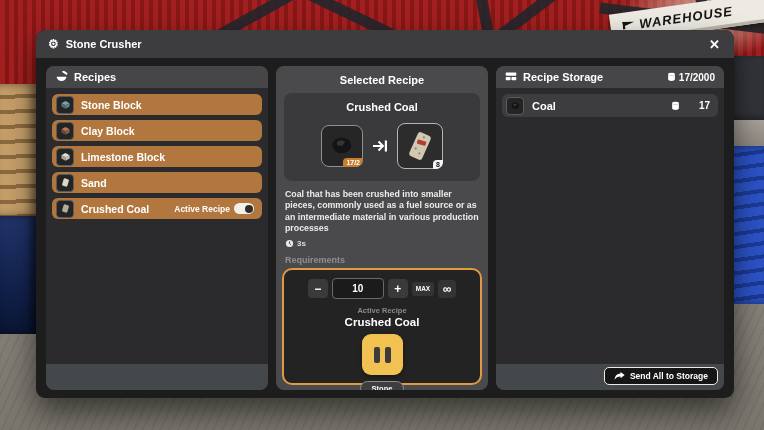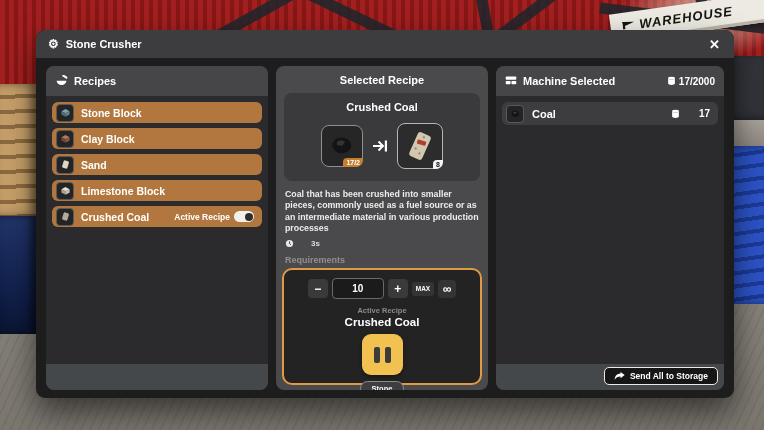--- a/index.html
+++ b/index.html
@@ -39,21 +39,21 @@
   .titlebar{position:absolute;top:0;left:0;right:0;height:28px;background:#3d3d3f;
     border-radius:9px 9px 0 0;display:flex;align-items:center;padding:0 12px;gap:7px;
     color:#fff;font-size:11px;font-weight:bold;}
   .gear{font-size:12px;line-height:1;color:#fff;}
   .close{margin-left:auto;color:#fff;font-size:13px;font-weight:bold;cursor:pointer;padding:0 2px;}
   .content{position:absolute;top:36px;left:10px;right:10px;bottom:8px;display:flex;gap:8px;}
   .panel{position:relative;border-radius:8px;overflow:hidden;height:100%;}
   .panel-left{width:222px;background:#2b2b2d;}
   .panel-mid{width:212px;background:#4a4a4c;}
   .panel-right{flex:1;background:#2b2b2d;}
-  .phead{height:30px;background:#464648;display:flex;align-items:center;gap:6px;
+  .phead{height:22px;background:#464648;display:flex;align-items:center;gap:6px;
     padding:0 9px;color:#fff;font-size:11px;font-weight:bold;}
   .pfoot{position:absolute;left:0;right:0;bottom:0;height:26px;background:#45484b;}
   
   .rows{padding:6px;}
   .rrow{height:21px;margin-bottom:5px;background:#b1773f;border-radius:6px;
     display:flex;align-items:center;gap:7px;padding:0 4px 0 4px;cursor:pointer;}
   .slot-sm{width:16px;height:16px;background:#242424;border:1px solid #5a5a5a;border-radius:4px;
     display:flex;align-items:center;justify-content:center;flex:none;}
   .rlabel{color:#fff;font-size:10.5px;font-weight:bold;}
   .active-wrap{margin-left:auto;display:flex;align-items:center;gap:4px;padding-right:4px;}
@@ -67,21 +67,21 @@
   .rc-icons{display:flex;align-items:center;justify-content:center;gap:9px;margin-top:10px;}
   .slot-lg{width:40px;height:40px;background:#262626;border:1px solid #8f8f8f;border-radius:8px;
     position:relative;display:flex;align-items:center;justify-content:center;}
   .slot-out{width:44px;height:44px;border-color:#b5b5b5;background:#2c2c2c;}
   .badge{position:absolute;right:-1px;bottom:-1px;font-size:7px;font-weight:bold;
     padding:1px 3px;border-radius:4px 0 7px 0;}
   .badge-in{background:#c67e2f;color:#fff;}
   .badge-out{background:#f4f4f4;color:#111;}
   .arrow-icon{color:#fff;}
   .desc{margin:8px 9px 0;color:#ececec;font-size:8.8px;font-weight:bold;line-height:1.28;text-align:left;}
-  .time-row{margin:5px 9px 0;display:flex;align-items:flex-end;gap:17px;color:#ddd;font-size:8px;font-weight:bold;}
+  .time-row{margin:5px 9px 0;display:flex;align-items:flex-end;gap:3px;color:#ddd;font-size:8px;font-weight:bold;}
   .req-label{margin:7px 9px 0;color:#8f8f8f;font-size:9px;font-weight:bold;text-align:left;}
   .chip-line{margin:5px 9px 0;text-align:left;}
   .req-chip{display:inline-flex;align-items:center;gap:4px;background:#2a2a2a;border-radius:4px;
     padding:3px 7px;color:#fff;font-size:9.5px;font-weight:bold;}
   .coal-dot{width:10px;height:9px;border-radius:3px 4px 3px 4px;background:#17171a;
     box-shadow:inset 1px 1px 0 #4a4a50;}
   .active-card{position:absolute;left:6px;right:6px;top:202px;bottom:5px;background:#232324;
     border:2px solid #e09a44;border-radius:10px;text-align:center;padding-top:8px;}
   .qty-row{display:flex;align-items:center;justify-content:center;gap:4px;}
   .qbtn{width:20px;height:19px;background:#3a3a3c;border-radius:4px;color:#fff;font-size:12px;
@@ -172,34 +172,34 @@
                 <polygon points="2,6 8,3 14,6 8,9" fill="#b07a5e"></polygon>
                 <polygon points="2,6 8,9 8,14 2,11" fill="#6f4634"></polygon>
                 <polygon points="14,6 8,9 8,14 14,11" fill="#8a5a44"></polygon>
               </svg>
           </span>
           <span class="rlabel">Clay Block</span>
         </div>
         <div class="rrow">
           <span class="slot-sm">
             <svg width="11" height="11" viewBox="0 0 16 16">
-                <rect x="4" y="2.5" width="8" height="11" rx="2" fill="#ddd6c8" transform="rotate(18 8 8)"></rect>
-              </svg>
-          </span>
-          <span class="rlabel">Sand</span>
-        </div>
-        <div class="rrow">
-          <span class="slot-sm">
-            <svg width="11" height="11" viewBox="0 0 16 16">
                 <polygon points="2,6 8,3 14,6 8,9" fill="#e4e0d6"></polygon>
                 <polygon points="2,6 8,9 8,14 2,11" fill="#a7a399"></polygon>
                 <polygon points="14,6 8,9 8,14 14,11" fill="#c8c4ba"></polygon>
               </svg>
           </span>
           <span class="rlabel">Limestone Block</span>
+        </div>
+        <div class="rrow">
+          <span class="slot-sm">
+            <svg width="11" height="11" viewBox="0 0 16 16">
+                <rect x="4" y="2.5" width="8" height="11" rx="2" fill="#ddd6c8" transform="rotate(18 8 8)"></rect>
+              </svg>
+          </span>
+          <span class="rlabel">Sand</span>
         </div>
         <div class="rrow">
           <span class="slot-sm">
             <svg width="11" height="11" viewBox="0 0 16 16">
                 <rect x="4" y="2.5" width="8" height="11" rx="2" fill="#b3ac9d" transform="rotate(18 8 8)"></rect>
               </svg>
           </span>
           <span class="rlabel">Crushed Coal</span>
           <span class="active-wrap">
             <span class="active-lbl">Active Recipe</span>
@@ -275,21 +275,21 @@
       </div>
     </div>
 
     <div class="panel panel-right">
       <div class="phead">
         <svg width="12" height="12" viewBox="0 0 16 16">
           <rect x="1" y="2" width="14" height="4.2" rx="1" fill="#fff"></rect>
           <rect x="1" y="8" width="6.4" height="4.2" rx="1" fill="#fff"></rect>
           <rect x="8.6" y="8" width="6.4" height="4.2" rx="1" fill="#fff"></rect>
         </svg>
-        <span>Machine Selected</span>
+        <span>Recipe Storage</span>
         <span class="cap-wrap">
           <svg width="9" height="10" viewBox="0 0 16 17">
             <ellipse cx="8" cy="3.5" rx="6" ry="2.5" fill="#fff"></ellipse>
             <path d="M2 3.5v9.5c0 1.4 2.7 2.5 6 2.5s6-1.1 6-2.5V3.5c0 1.4-2.7 2.5-6 2.5S2 4.9 2 3.5z" fill="#fff"></path>
           </svg>
           <span>17/2000</span>
         </span>
       </div>
       <div class="srow">
         <span class="slot-sm">

